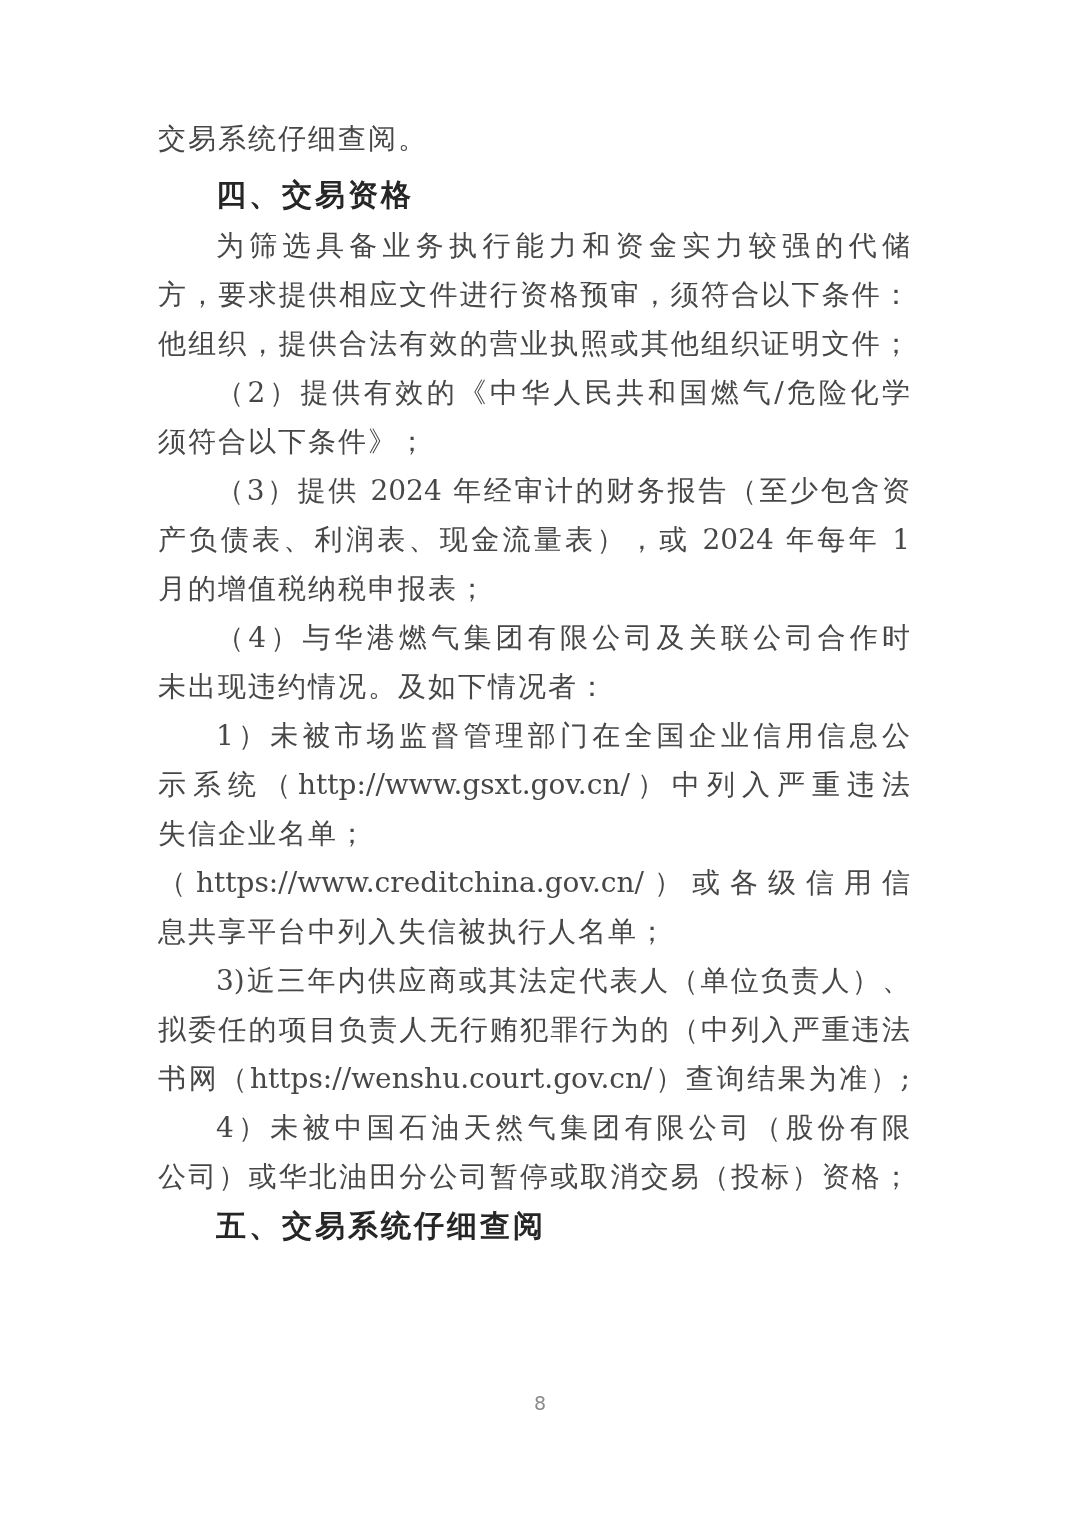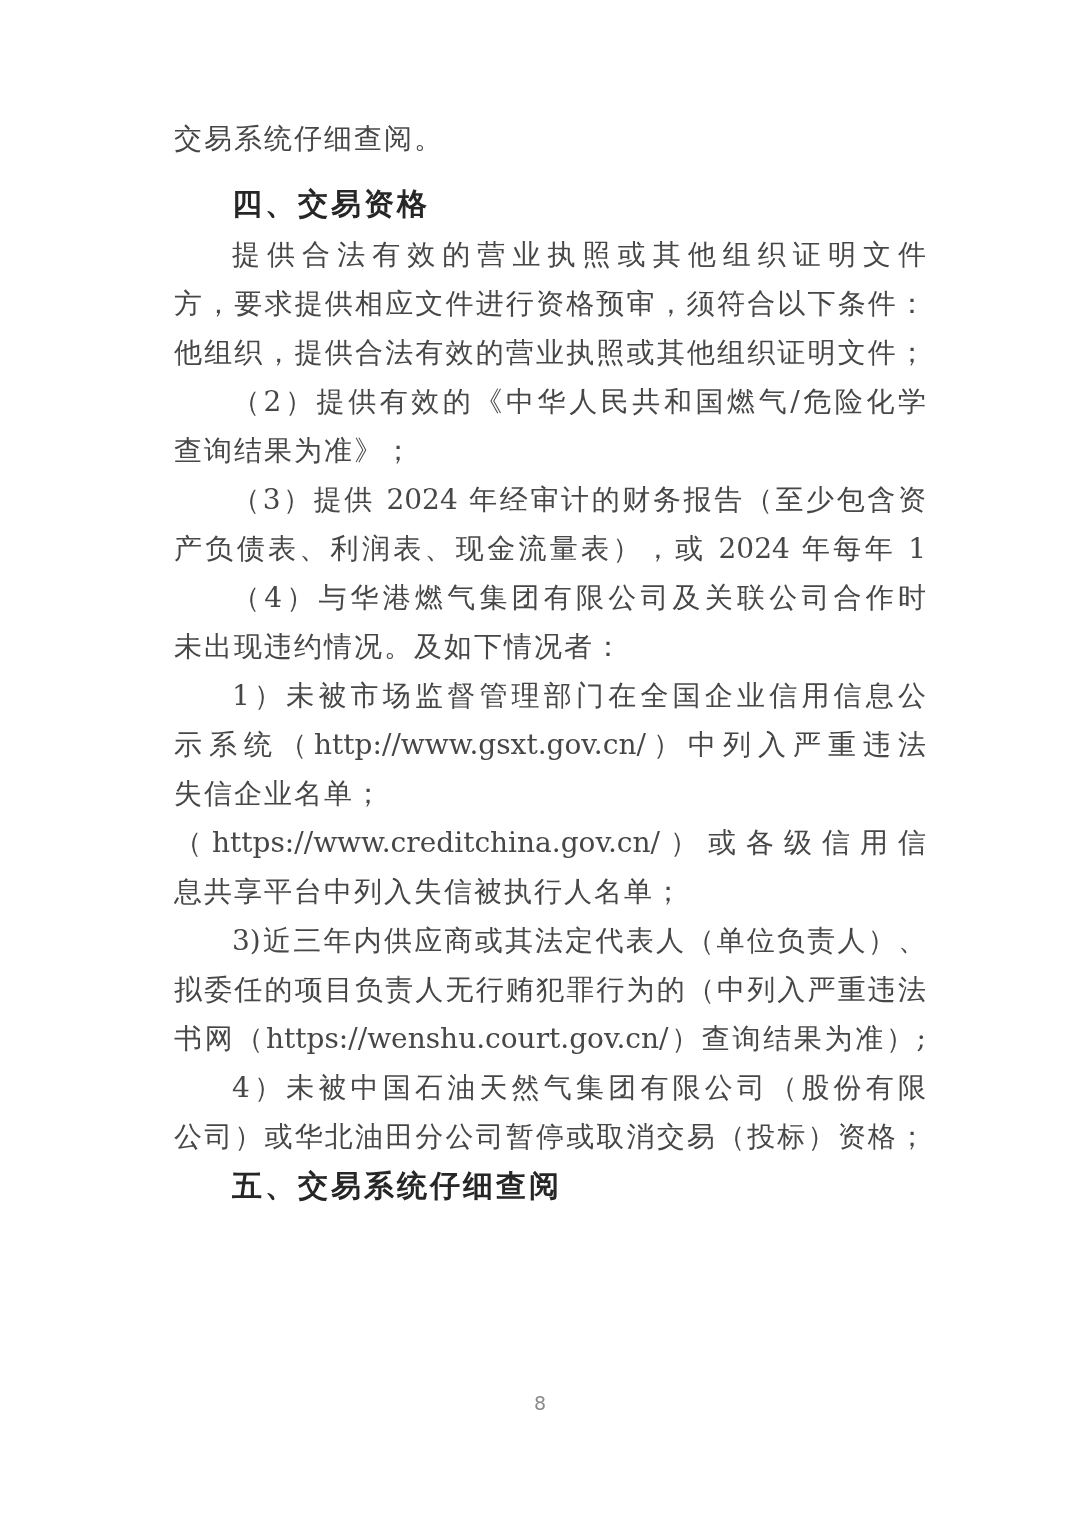--- a/index.html
+++ b/index.html
@@ -7,21 +7,21 @@
   .page {
     position:relative;
     width:1080px;
     height:1527px;
     background:#ffffff;
     overflow:hidden;
     font-family:"DejaVu Serif","Liberation Serif",serif;
   }
   .content {
     position:absolute;
-    left:174px;
+    left:158px;
     top:114px;
     width:752px;
   }
   .ln {
     font-size:28px;
     line-height:49px;
     height:49px;
     overflow:hidden;
     color:#474747;
     letter-spacing:2px;
@@ -33,45 +33,46 @@
     letter-spacing:0;
   }
   .ln.indent { text-indent:58px; }
   .ln.heading {
     font-family:"DejaVu Sans","Liberation Sans",sans-serif;
     font-weight:700;
     font-size:30px;
     color:#262626;
     letter-spacing:3px;
   }
-  .ln.heading.first { margin-top:16px; height:51px; }
+  .ln.heading.first { margin-top:7px; height:51px; }
   .pagenum {
     position:absolute;
     left:0; right:0;
     top:1392px;
     text-align:center;
     font-size:19px;
     color:#8a8a8a;
     font-family:"DejaVu Sans","Liberation Sans",sans-serif;
   }
 </style>
 </head>
 <body>
 
 <div class="page">
   <div class="content">
     <div class="ln">交易系统仔细查阅。</div>
     <div class="ln heading first indent">四、交易资格</div>
-    <div class="ln indent stretch">提供合法有效的营业执照或其他组织证明文件</div>
+    <div class="ln indent stretch">为筛选具备业务执行能力和资金实力较强的代储</div>
     <div class="ln stretch">方，要求提供相应文件进行资格预审，须符合以下条件：</div>
     <div class="ln stretch">他组织，提供合法有效的营业执照或其他组织证明文件；</div>
     <div class="ln indent stretch">（2）提供有效的《中华人民共和国燃气/危险化学</div>
-    <div class="ln">查询结果为准》；</div>
+    <div class="ln">须符合以下条件》；</div>
     <div class="ln indent stretch">（3）提供 2024 年经审计的财务报告（至少包含资</div>
     <div class="ln stretch">产负债表、利润表、现金流量表），或 2024 年每年 1</div>
+    <div class="ln">月的增值税纳税申报表；</div>
     <div class="ln indent stretch">（4）与华港燃气集团有限公司及关联公司合作时</div>
     <div class="ln">未出现违约情况。及如下情况者：</div>
     <div class="ln indent stretch">1）未被市场监督管理部门在全国企业信用信息公</div>
     <div class="ln stretch">示系统（http://www.gsxt.gov.cn/）中列入严重违法</div>
     <div class="ln">失信企业名单；</div>
     <div class="ln stretch">（https://www.creditchina.gov.cn/）或各级信用信</div>
     <div class="ln">息共享平台中列入失信被执行人名单；</div>
     <div class="ln indent stretch">3)近三年内供应商或其法定代表人（单位负责人）、</div>
     <div class="ln stretch">拟委任的项目负责人无行贿犯罪行为的（中列入严重违法</div>
     <div class="ln stretch">书网（https://wenshu.court.gov.cn/）查询结果为准）;</div>

